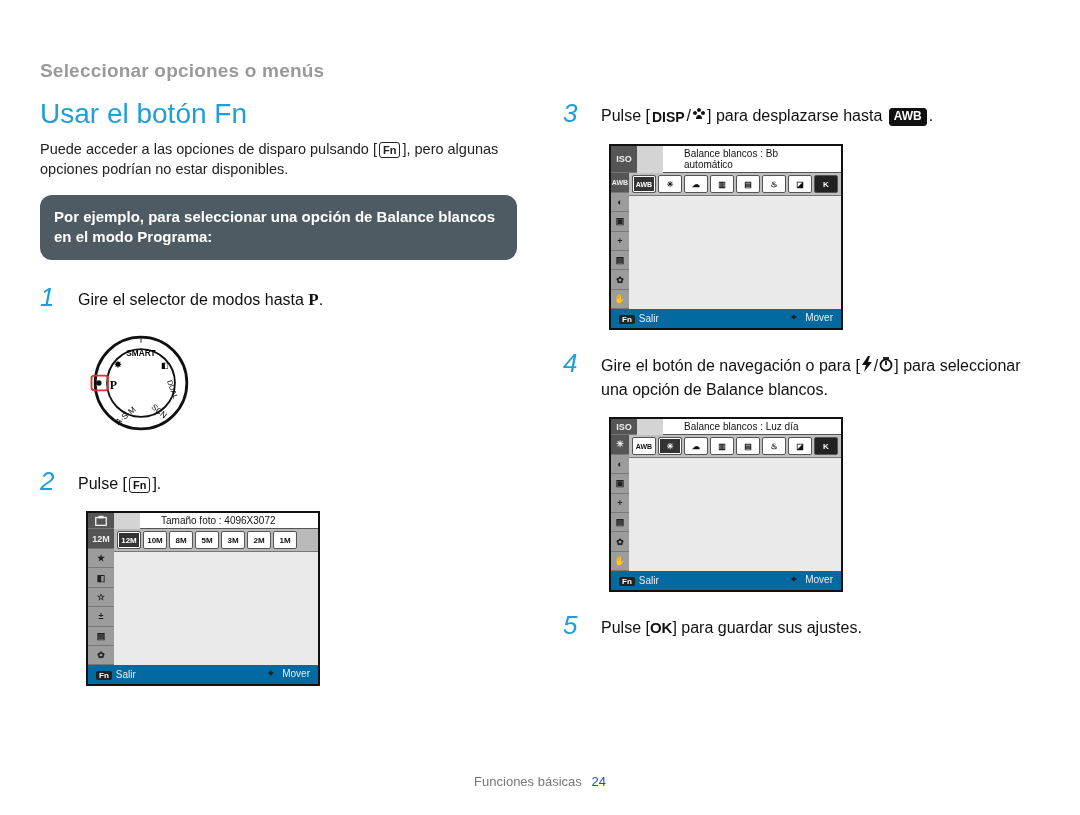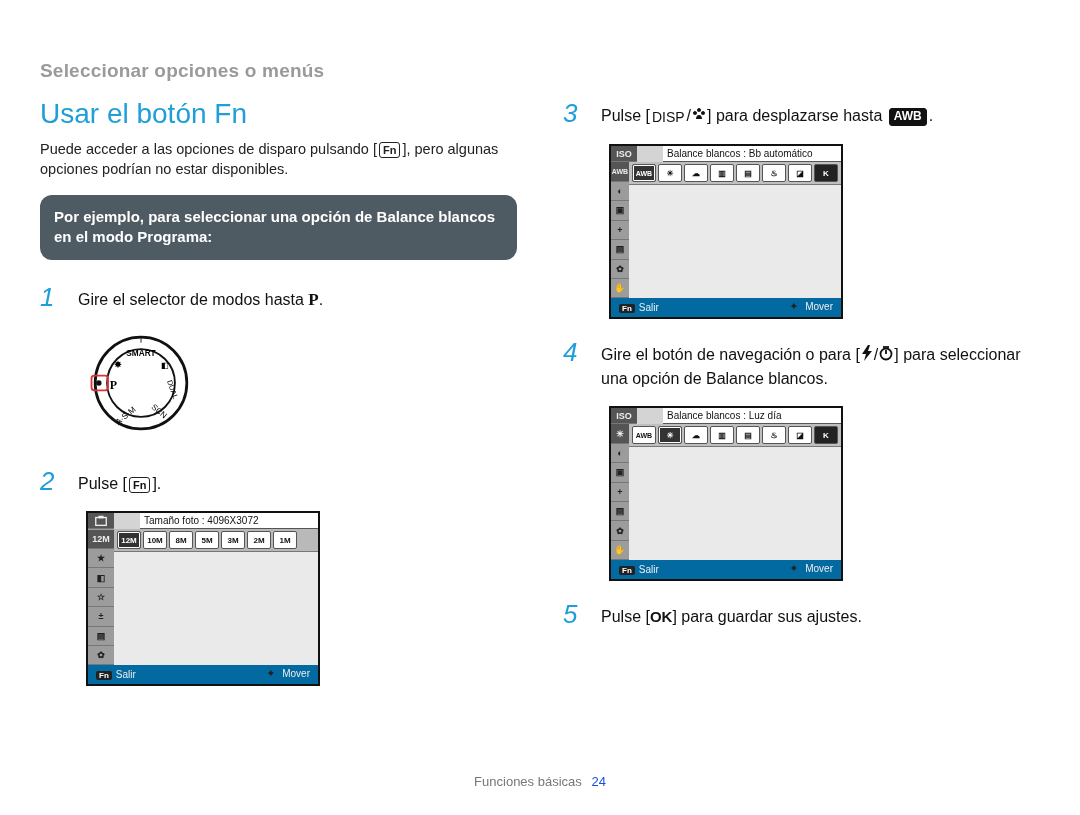--- a/index.html
+++ b/index.html
@@ -124,35 +124,34 @@
   .lcd {
     width: 230px;
     margin: 6px 0 18px 46px;
     border: 2px solid #111;
     background: #d4d4d4;
     font-size: 10px;
     color: #111;
   }
   .lcd .titlebar {
     background: #fff;
-    padding: 2px 4px;
+    padding: 2px 21px;
     font-size: 10px;
     border-bottom: 1px solid #555;
     margin-left: 26px;
   }
   .lcd-body {
     display: flex;
     height: 136px;
   }
   .lcd-left {
     width: 26px;
     background: #9c9c9c;
     display: flex;
     flex-direction: column;
-    justify-content: flex-end;
   }
   .lcd-left .lcell {
     flex: 1;
     border-bottom: 1px solid #777;
     display: flex;
     align-items: center;
     justify-content: center;
     font-size: 9px;
     font-weight: bold;
     color: #222;
@@ -342,21 +341,21 @@
         </div>
       </div>
 
     </div>
 
     <div class="col">
 
       <div class="step">
         <div class="step-num">3</div>
         <div class="step-text">
-          <span>Pulse [</span><span class="inline-icon" style="border:none;font-weight:normal;font-size:14px;padding:0">DISP</span><span>/</span><span class="glyph"><svg width="16" height="16" viewBox="0 0 16 16">
+          <span>Pulse [</span><span class="inline-icon" style="border:none;font-weight:bold;font-size:14px;padding:0">DISP</span><span>/</span><span class="glyph"><svg width="16" height="16" viewBox="0 0 16 16">
                 <path d="M8 2c1 0 2 1 2 2s-1 2-2 2-2-1-2-2 1-2 2-2zm-4 3c1 0 2 1 2 2s-1 2-2 2-2-1-2-2 1-2 2-2zm8 0c1 0 2 1 2 2s-1 2-2 2-2-1-2-2 1-2 2-2zM8 9c2 0 3 2 3 4H5c0-2 1-4 3-4z" fill="#111"></path>
               </svg></span><span>] para desplazarse hasta </span><span class="inline-icon black">AWB</span><span>.</span>
         </div>
       </div>
 
       <div class="lcd">
         <div style="display:flex;">
           <div class="lcd-left" style="height:auto;">
             <div class="lcell dark">ISO</div>
           </div>

